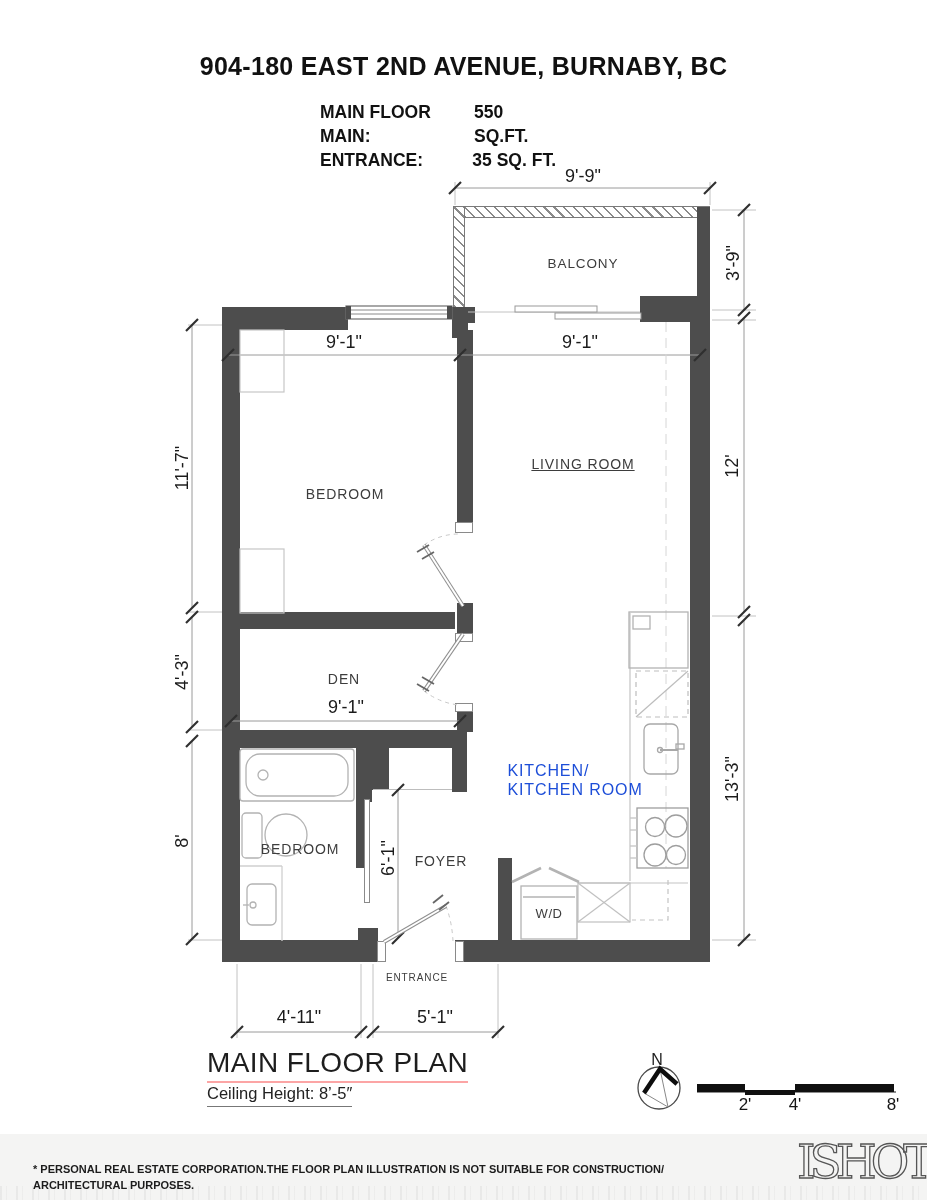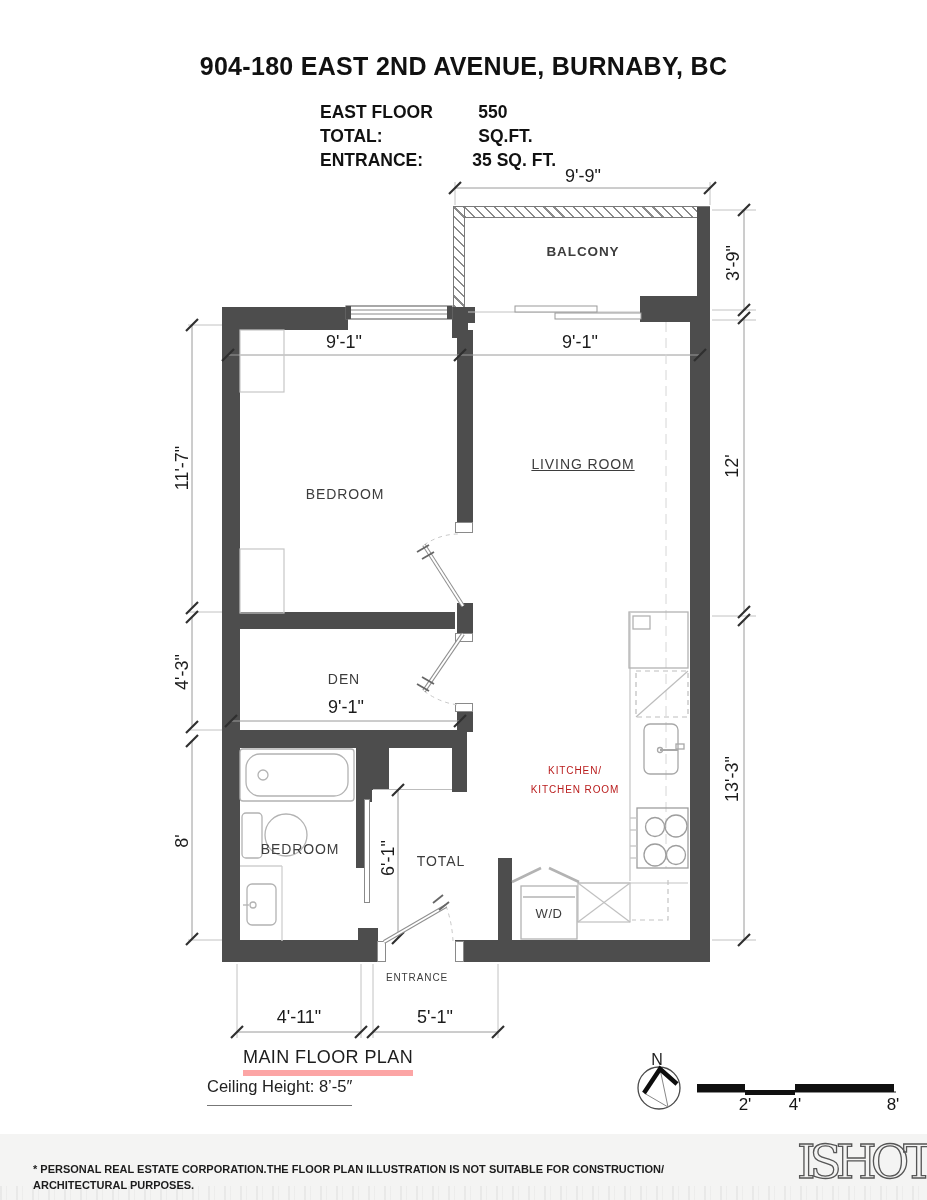--- a/index.html
+++ b/index.html
@@ -15,48 +15,48 @@
   .title{position:absolute;left:0;top:52px;width:927px;text-align:center;font-size:25px;
          font-weight:700;color:#111;letter-spacing:0.3px;}
   .stats{position:absolute;left:320px;top:100px;width:236px;font-size:17.5px;font-weight:700;color:#111;}
   .stats .row{display:flex;justify-content:space-between;line-height:24px;}
   .dim{position:absolute;transform:translate(-50%,-50%);font-size:18px;color:#1b1b1b;white-space:nowrap;}
   .dim.v{transform:translate(-50%,-50%) rotate(-90deg);}
   .room{position:absolute;transform:translate(-50%,-50%);font-size:14px;letter-spacing:0.9px;
         color:#3d3d3d;white-space:nowrap;}
   .room.small{font-size:13.5px;}
   .kitchen-label{position:absolute;left:575px;top:780px;transform:translate(-50%,-50%);
-        text-align:center;font-size:10px;letter-spacing:0.9px;color:#b91c1c;line-height:19px;white-space:nowrap;}
+        font-size:16px;letter-spacing:0.9px;color:#1d4ed8;line-height:19px;white-space:nowrap;}
   .scale-label{position:absolute;transform:translate(-50%,0);font-size:17px;color:#161616;}
   .north-label{position:absolute;transform:translate(-50%,-50%);font-size:16px;color:#222;}
   .plan-title{position:absolute;left:207px;top:1047px;}
-  .plan-title .main{display:inline-block;font-size:18px;color:#1d1d1d;letter-spacing:0.4px;
-        border-bottom:6px solid #fca5a5;padding-bottom:2px;margin-left:36px;}
+  .plan-title .main{display:inline-block;font-size:28px;color:#1d1d1d;letter-spacing:0.4px;
+        border-bottom:2px solid #fca5a5;padding-bottom:2px;}
   .plan-title .ceil{display:inline-block;font-size:16.5px;color:#222;border-bottom:1px solid #777;
-        padding-bottom:9px;margin-top:1px;}
+        padding-bottom:3px;margin-top:1px;}
   .footer-band{position:absolute;left:0;top:1134px;width:927px;height:66px;background:#f4f4f3;}
   .footer-band .wm{position:absolute;left:0;top:52px;width:927px;height:14px;opacity:0.5;
         background-image:repeating-linear-gradient(90deg,rgba(60,60,60,0.12) 0 2px,transparent 2px 6px,
         rgba(60,60,60,0.08) 6px 7px,transparent 7px 16px);}
   .disclaimer{position:absolute;left:33px;top:1144px;width:660px;font-size:11px;font-weight:700;
         color:#1c1c1c;line-height:16.5px;white-space:pre-line;}
   .logo{position:absolute;left:797px;top:1134px;font-family:"DejaVu Serif","Liberation Serif",serif;
         font-size:47px;letter-spacing:-6px;color:rgba(244,244,243,0.1);
         -webkit-text-stroke:1.3px #565656;}
   svg.overlay{position:absolute;left:0;top:0;}
 </style>
 </head>
 <body>
 
 <div class="page">
 
   <div class="title">904-180 EAST 2ND AVENUE, BURNABY, BC</div>
   <div class="stats">
     <div class="row">
-      <span>EAST FLOOR TOTAL:</span>
+      <span>MAIN FLOOR MAIN:</span>
       <span>550 SQ.FT.</span>
     </div>
     <div class="row">
       <span>ENTRANCE:</span>
       <span>35 SQ. FT.</span>
     </div>
   </div>
 
   <div class="hatch" style="left:453px;top:206px;width:257px;height:12px;"></div>
   <div class="hatch" style="left:453px;top:206px;width:12px;height:102px;"></div>
@@ -264,30 +264,30 @@
     </g>
 
     <g>
       <line x1="697" y1="1092" x2="896" y2="1092" stroke="#1a1a1a" stroke-width="1.2"></line>
       <rect x="697" y="1084" width="48" height="8" fill="#101010"></rect>
       <rect x="745" y="1090" width="50" height="5" fill="#101010"></rect>
       <rect x="795" y="1084" width="99" height="8" fill="#101010"></rect>
     </g>
   </svg>
 
-  <div class="room small" style="left:583px;top:251px;font-weight:bold;">BALCONY</div>
+  <div class="room small" style="left:583px;top:263px;">BALCONY</div>
   <div class="room" style="left:345px;top:494px;">BEDROOM</div>
   <div class="room" style="left:583px;top:464px;text-decoration:underline;">LIVING ROOM</div>
   <div class="room" style="left:344px;top:679px;">DEN</div>
   <div class="kitchen-label">
     <div>KITCHEN/</div>
     <div>KITCHEN ROOM</div>
   </div>
   <div class="room" style="left:300px;top:849px;">BEDROOM</div>
-  <div class="room" style="left:441px;top:861px;">TOTAL</div>
+  <div class="room" style="left:441px;top:861px;">FOYER</div>
   <div class="room" style="left:549px;top:913px;font-size:13px;letter-spacing:0.5px;">W/D</div>
   <div class="room" style="left:417px;top:977px;font-size:10px;">ENTRANCE</div>
 
   <div class="dim" style="left:583px;top:176px;">9'-9"</div>
   <div class="dim v" style="left:733px;top:263px;">3'-9"</div>
   <div class="dim" style="left:344px;top:342px;">9'-1"</div>
   <div class="dim" style="left:580px;top:342px;">9'-1"</div>
   <div class="dim v" style="left:182px;top:468px;">11'-7"</div>
   <div class="dim v" style="left:732px;top:466px;">12'</div>
   <div class="dim v" style="left:182px;top:672px;">4'-3"</div>

